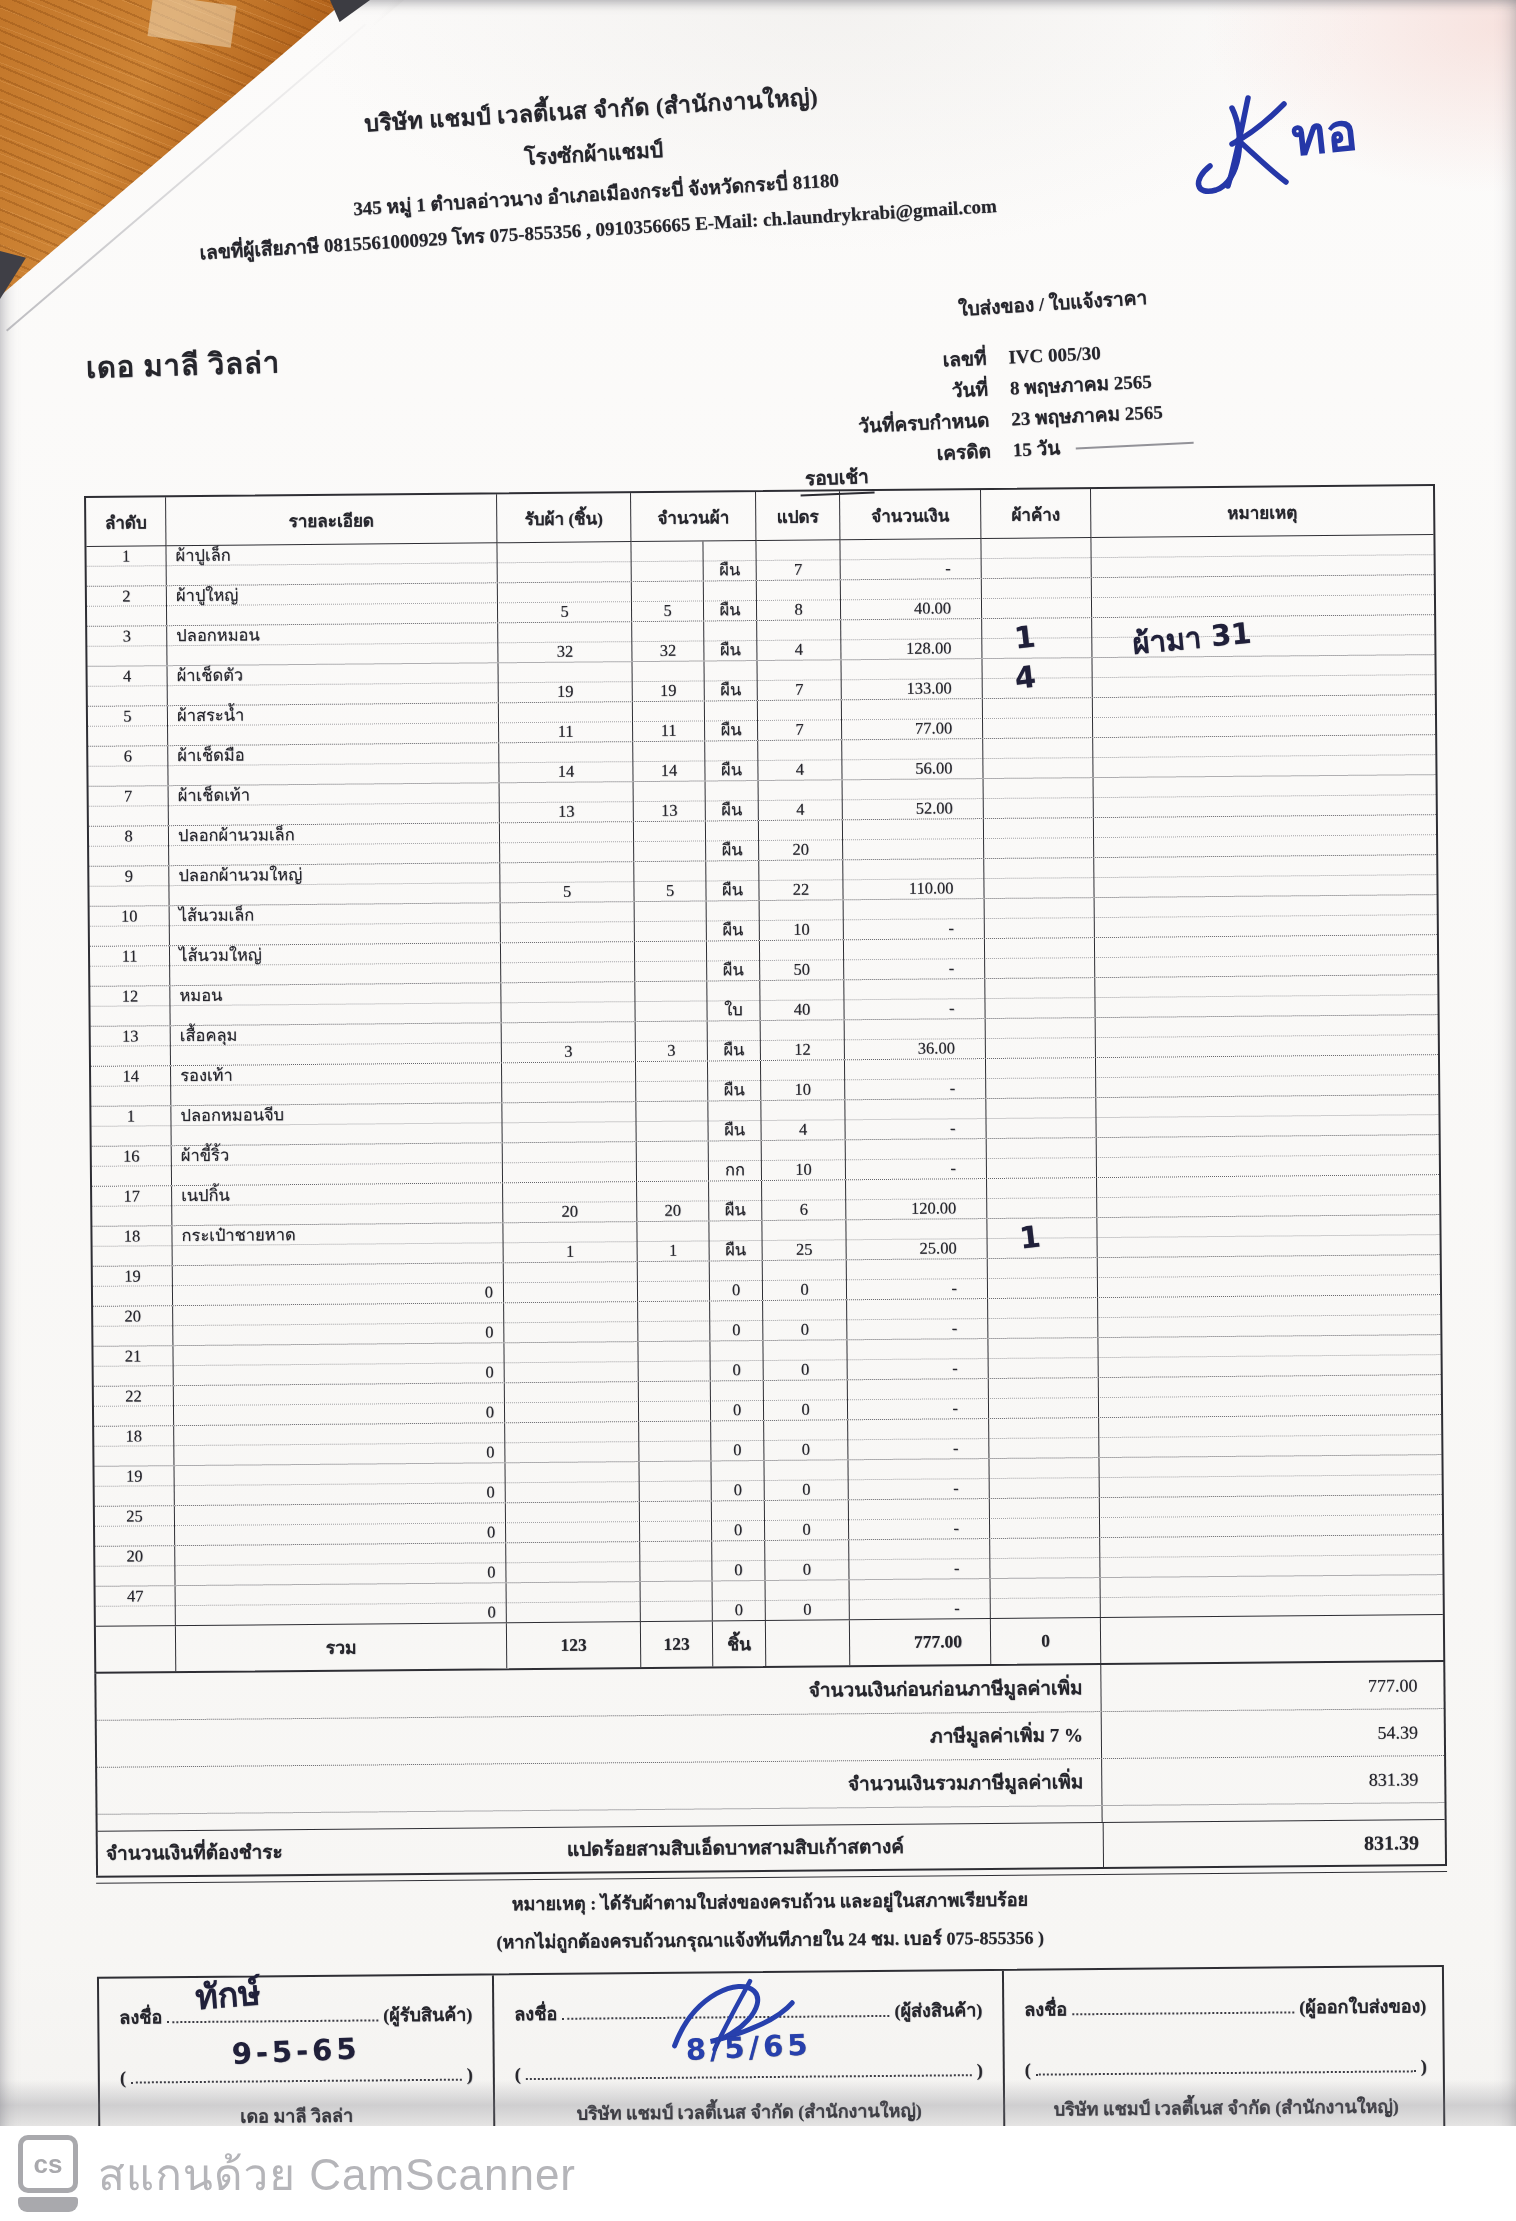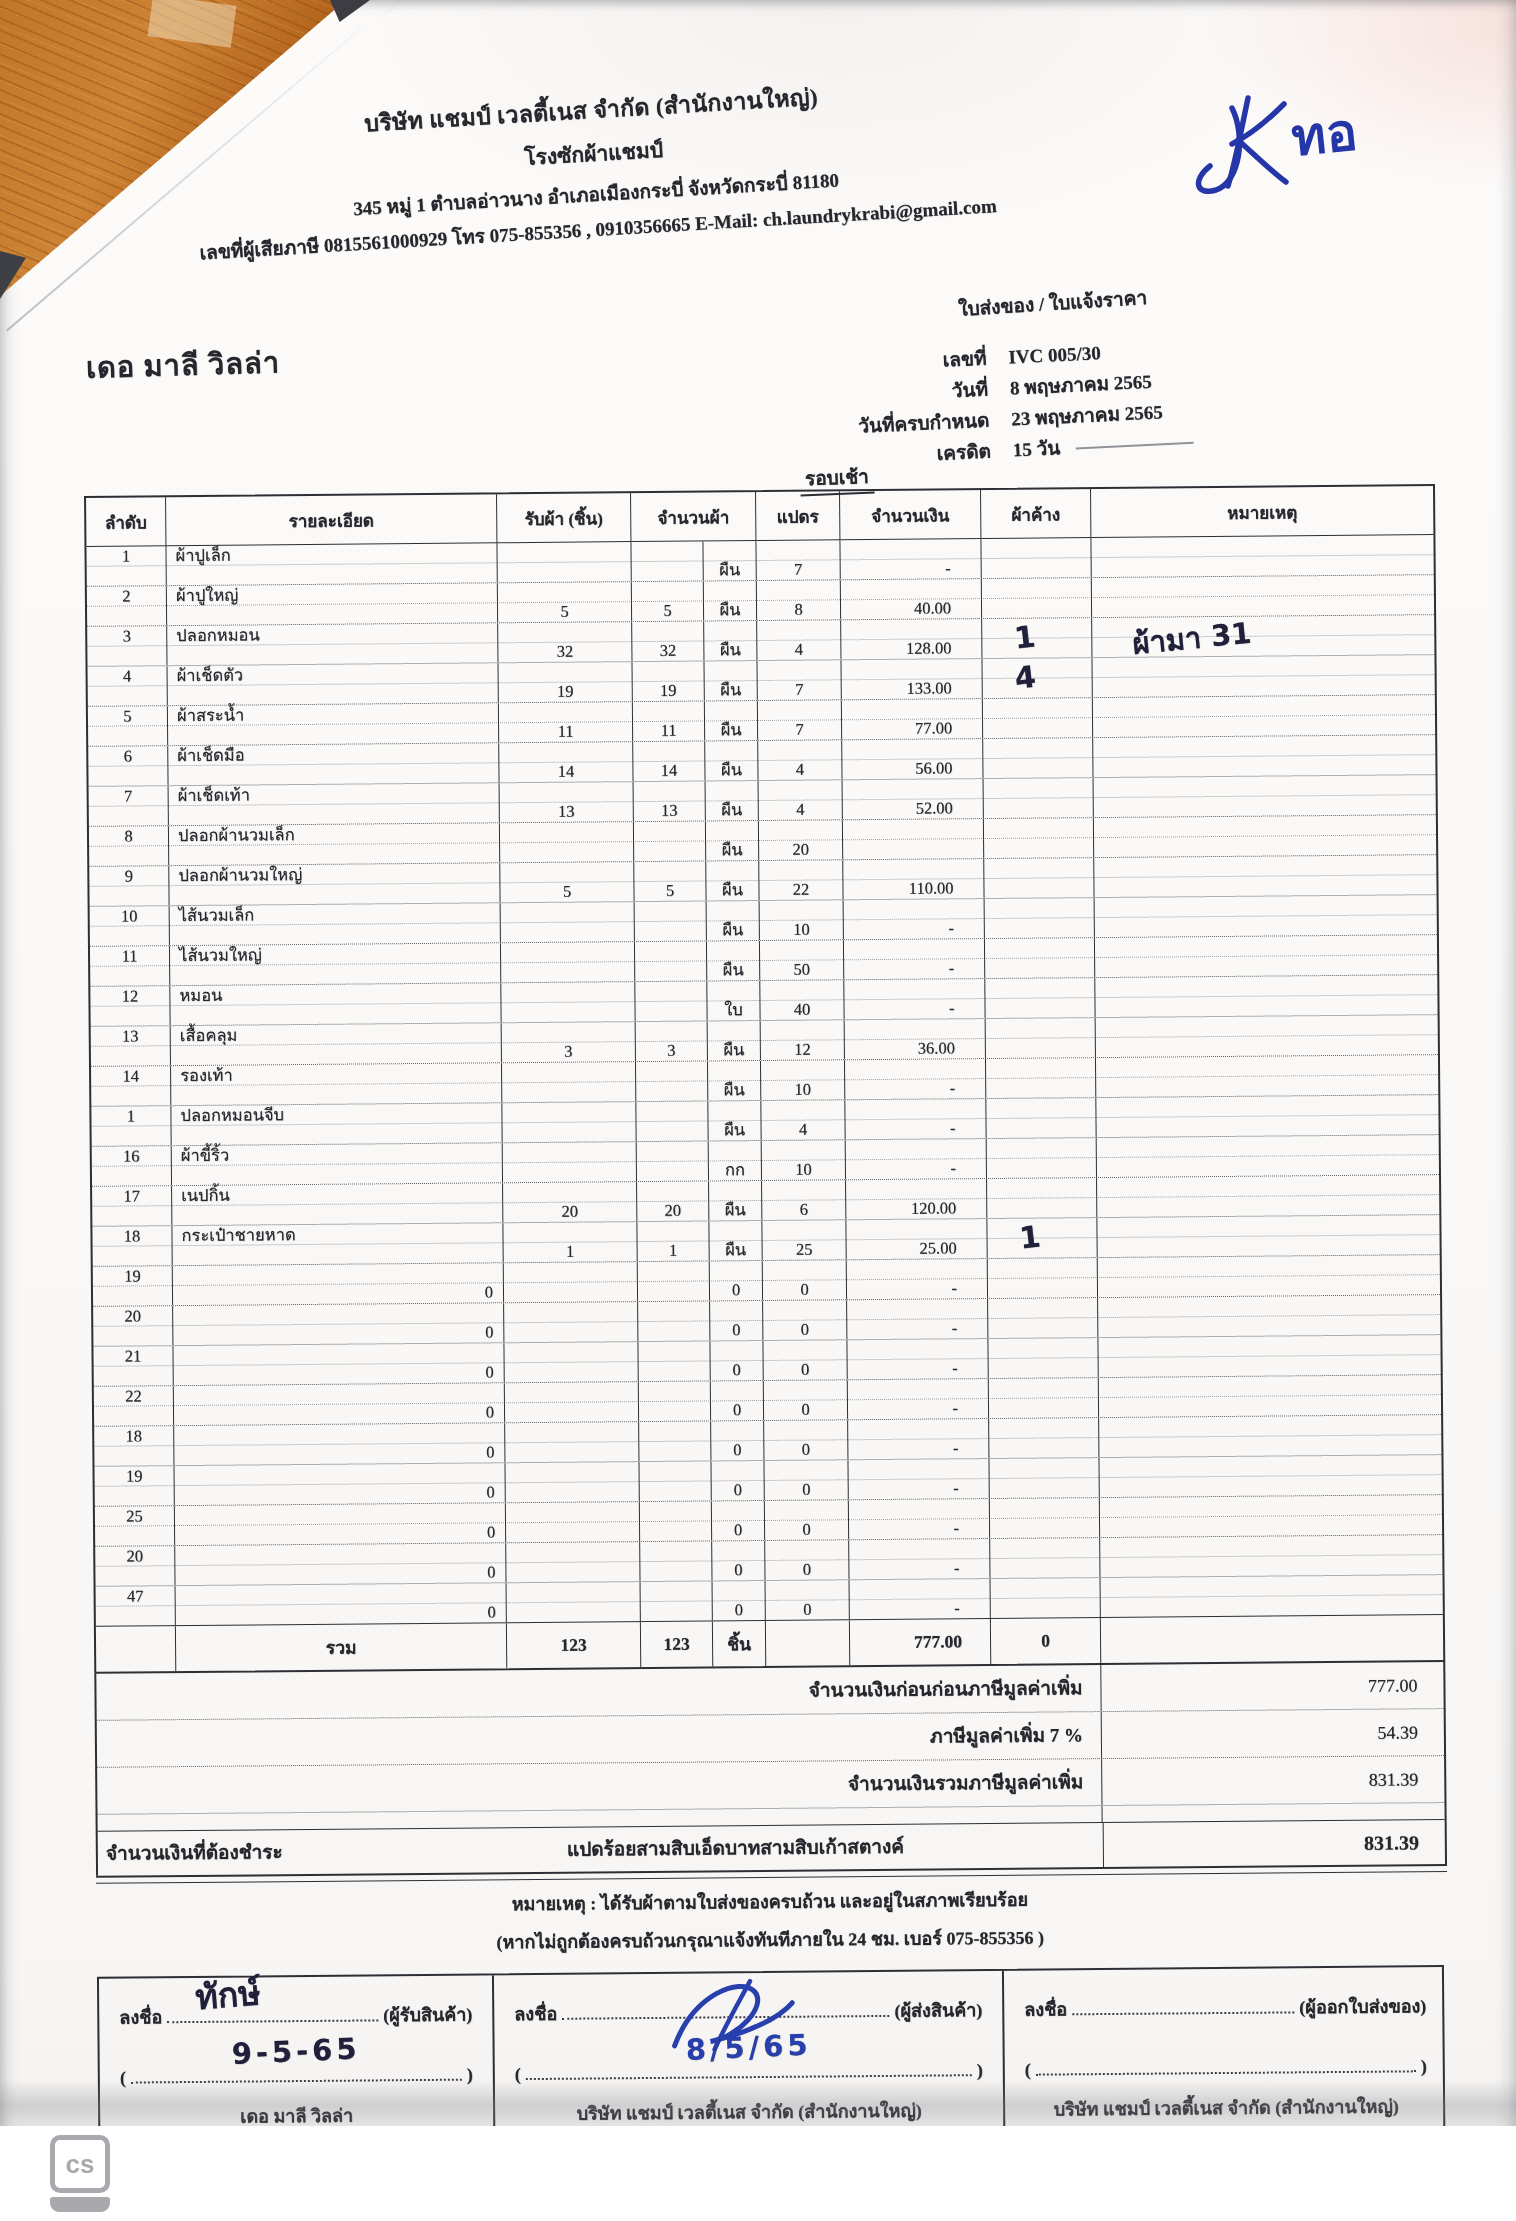--- a/index.html
+++ b/index.html
@@ -116,21 +116,21 @@
   .sig-name-hand{position:absolute;top:-10px;left:96px;font-size:34px;transform:rotate(-4deg);z-index:3;}
   .sig-date-hand{position:absolute;top:-32px;left:0;right:0;text-align:center;font-size:29px;
     letter-spacing:4px;transform:rotate(-2deg);z-index:3;}
   .blue-ink{color:#2740ad;}
   .sig-svg{position:absolute;top:2px;left:160px;z-index:3;}
   
   .corner-mark{position:absolute;left:1180px;top:80px;width:220px;height:140px;}
   
   .camscanner-bar{position:absolute;left:0;right:0;top:2126px;height:95px;background:#ffffff;
     font-family:"Liberation Sans",sans-serif;}
-  .cs-logo{position:absolute;left:18px;top:9px;width:60px;height:76px;margin-left:32px;}
+  .cs-logo{position:absolute;left:18px;top:9px;width:60px;height:76px;}
   .cs-box{width:50px;height:48px;border:5px solid #a9a9ad;border-radius:10px;color:#a9a9ad;
     font-weight:bold;font-size:26px;display:flex;align-items:center;justify-content:center;}
   .cs-tab{width:60px;height:15px;background:#a9a9ad;border-radius:3px 3px 9px 9px;margin-top:4px;}
   .cs-text{position:absolute;left:98px;top:50%;transform:translateY(-50%);
     font-size:44px;color:#b5b5b9;letter-spacing:1px;}
 </style>
 </head>
 <body>
 
 <div class="stage">
@@ -1005,14 +1005,15 @@
     </div>
   </div>
 
   <div class="paper-bottom-edge"></div>
 
   <div class="camscanner-bar">
     <div class="cs-logo">
       <div class="cs-box">cs</div>
       <div class="cs-tab"></div>
     </div>
+    <div class="cs-text">สแกนด้วย CamScanner</div>
   </div>
 </div>
 
 </body></html>

